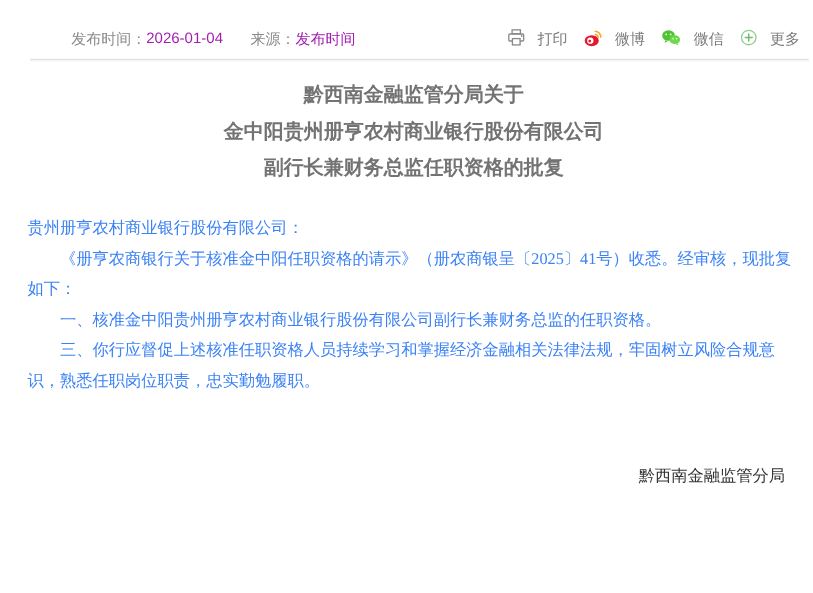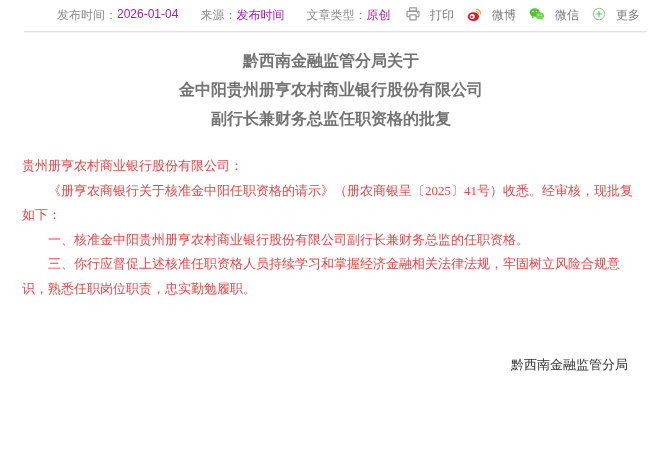--- a/index.html
+++ b/index.html
@@ -13,20 +13,21 @@
 
   
   .meta-bar {
     height: 31px;
     display: flex;
     align-items: center;
     justify-content: space-between;
     padding: 0 10px 0 57px;
     font-size: 12px;
     color: #8a8a8a;
+    margin-top: 16px;
   }
   .meta-left { display: flex; align-items: center; gap: 22px; white-space: nowrap; }
   .meta-item { display: inline-flex; }
   .meta-item .label { color: #8a8a8a; }
   .meta-item .value { color: #a21caf; }
   .meta-actions { display: flex; align-items: center; gap: 13px; }
   .action {
     display: inline-flex;
     align-items: flex-start;
     gap: 10px;
@@ -62,21 +63,21 @@
     margin-top: 9px;
     text-align: center;
     font-size: 13px;
     line-height: 22px;
     color: #333333;
   }
   .doc-body {
     margin-top: 21px;
     font-size: 13px;
     line-height: 24.5px;
-    color: #ef4444;
+    color: #3b82f6;
   }
   .doc-body p { margin: 0; }
   .para { text-indent: 2em; }
   .signature-block {
     margin-top: 51px;
     text-align: right;
     padding-right: 12px;
     font-size: 13px;
     line-height: 26px;
     color: #333333;
@@ -89,24 +90,20 @@
 
   <div class="meta-bar">
     <div class="meta-left">
       <span class="meta-item">
         <span class="label">发布时间：</span>
         <span class="value">2026-01-04</span>
       </span>
       <span class="meta-item">
         <span class="label">来源：</span>
         <span class="value">发布时间</span>
-      </span>
-      <span class="meta-item">
-        <span class="label">文章类型：</span>
-        <span class="value">原创</span>
       </span>
     </div>
 
     <div class="meta-actions">
       <a class="action">
         <span>
           <svg width="14" height="14" viewBox="0 0 16 16">
             <rect x="4.2" y="1" width="7.6" height="3.6" fill="none" stroke="#8a8a8a" stroke-width="1.2"></rect>
             <rect x="1.2" y="4.8" width="13.6" height="6.4" rx="1" fill="none" stroke="#8a8a8a" stroke-width="1.2"></rect>
             <rect x="4.5" y="9" width="7" height="5.8" fill="#ffffff" stroke="#8a8a8a" stroke-width="1.2"></rect>

